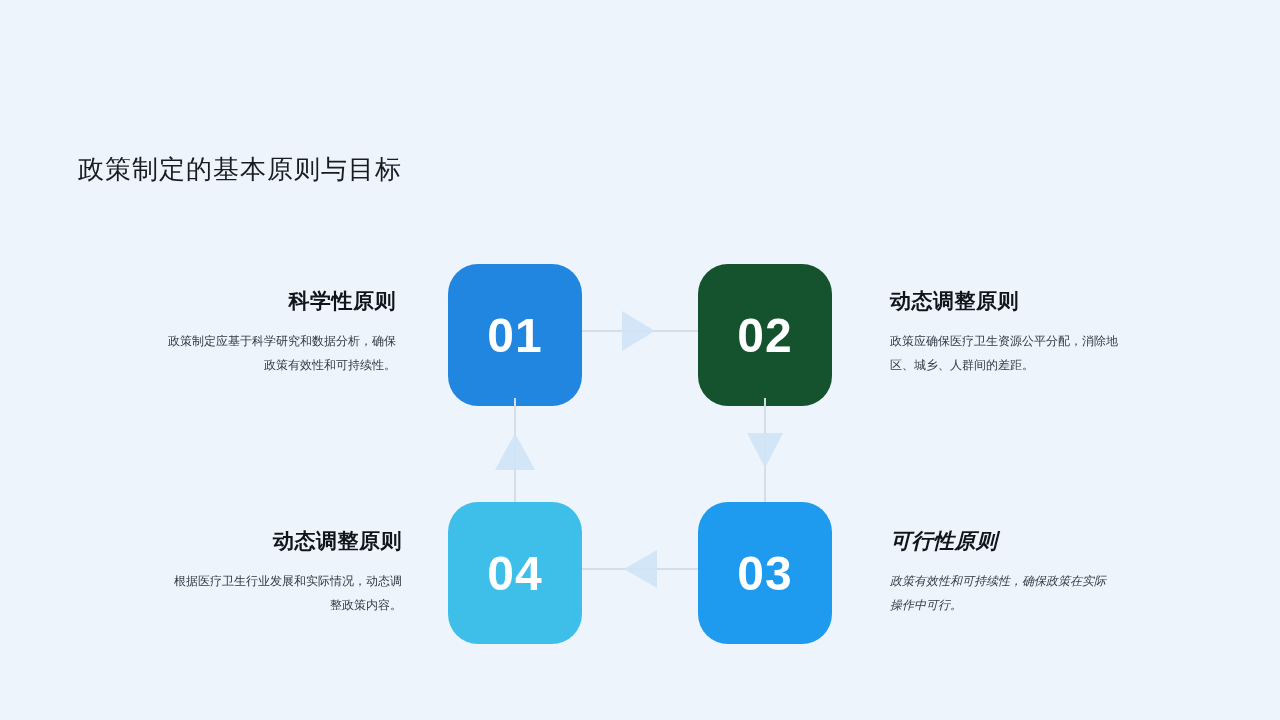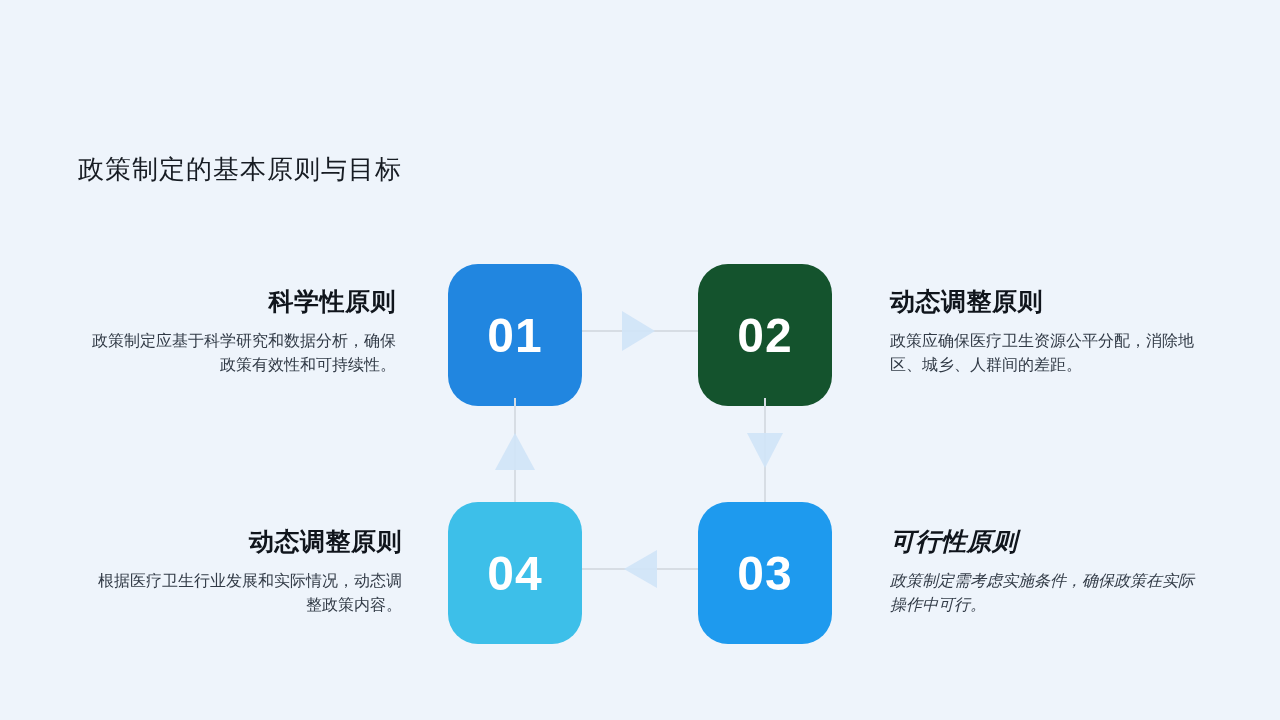--- a/index.html
+++ b/index.html
@@ -72,25 +72,25 @@
 
   
   .text-block { position: absolute; }
   .text-block.align-right { text-align: right; }
   .text-block.align-left { text-align: left; }
   .tb-1 { left: 78px;  top: 287px; width: 318px; }
   .tb-2 { left: 890px; top: 287px; width: 338px; }
   .tb-3 { left: 890px; top: 527px; width: 338px; font-style: italic; }
   .tb-4 { left: 84px;  top: 527px; width: 318px; }
   .tb-title {
-    font-size: 25px; font-weight: 700; color: #10151c;
+    font-size: 21px; font-weight: 700; color: #10151c;
     line-height: 28px; margin-bottom: 14px; letter-spacing: 0.5px;
   }
   .tb-desc {
-    font-size: 16px; font-weight: 400; color: #313a46;
+    font-size: 12px; font-weight: 400; color: #313a46;
     line-height: 24px; white-space: pre-line;
   }
 </style>
 </head>
 <body style="background-color: rgb(238, 244, 251);">
 
 <div class="slide">
 
   <h2 class="page-subtitle">政策制定的基本原则与目标</h2>
 
@@ -126,21 +126,21 @@
     </div>
 
     <div class="text-block align-left tb-2">
       <div class="tb-title">动态调整原则</div>
       <div class="tb-desc">政策应确保医疗卫生资源公平分配，消除地
 区、城乡、人群间的差距。</div>
     </div>
 
     <div class="text-block align-left tb-3">
       <div class="tb-title">可行性原则</div>
-      <div class="tb-desc">政策制定需考虑实施条件，确保政策在实际
+      <div class="tb-desc">政策有效性和可持续性，确保政策在实际
 操作中可行。</div>
     </div>
 
     <div class="text-block align-right tb-4">
       <div class="tb-title">动态调整原则</div>
       <div class="tb-desc">根据医疗卫生行业发展和实际情况，动态调
 整政策内容。</div>
     </div>
 
   </div>

